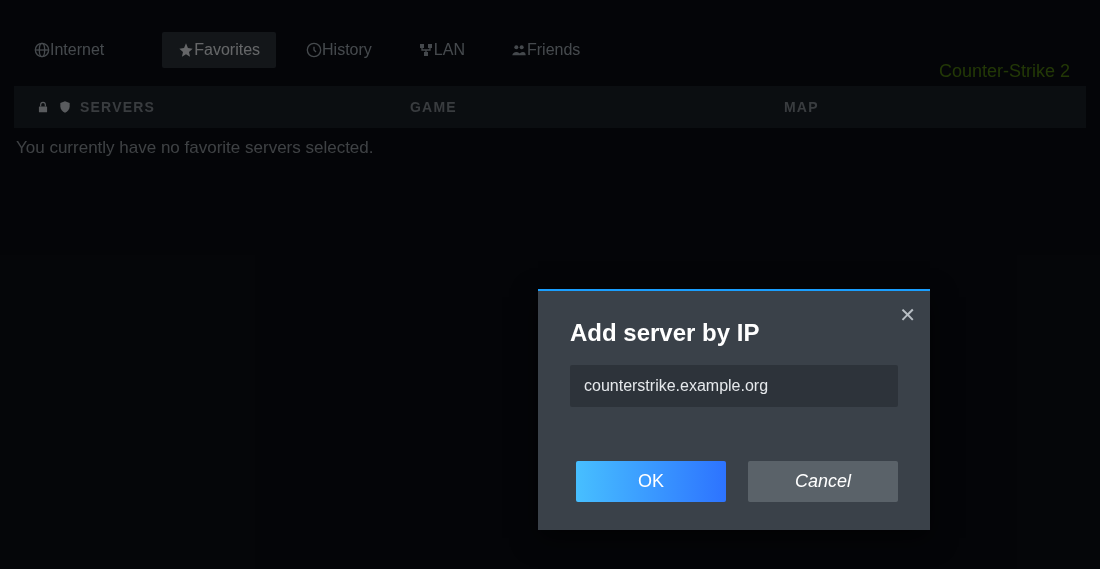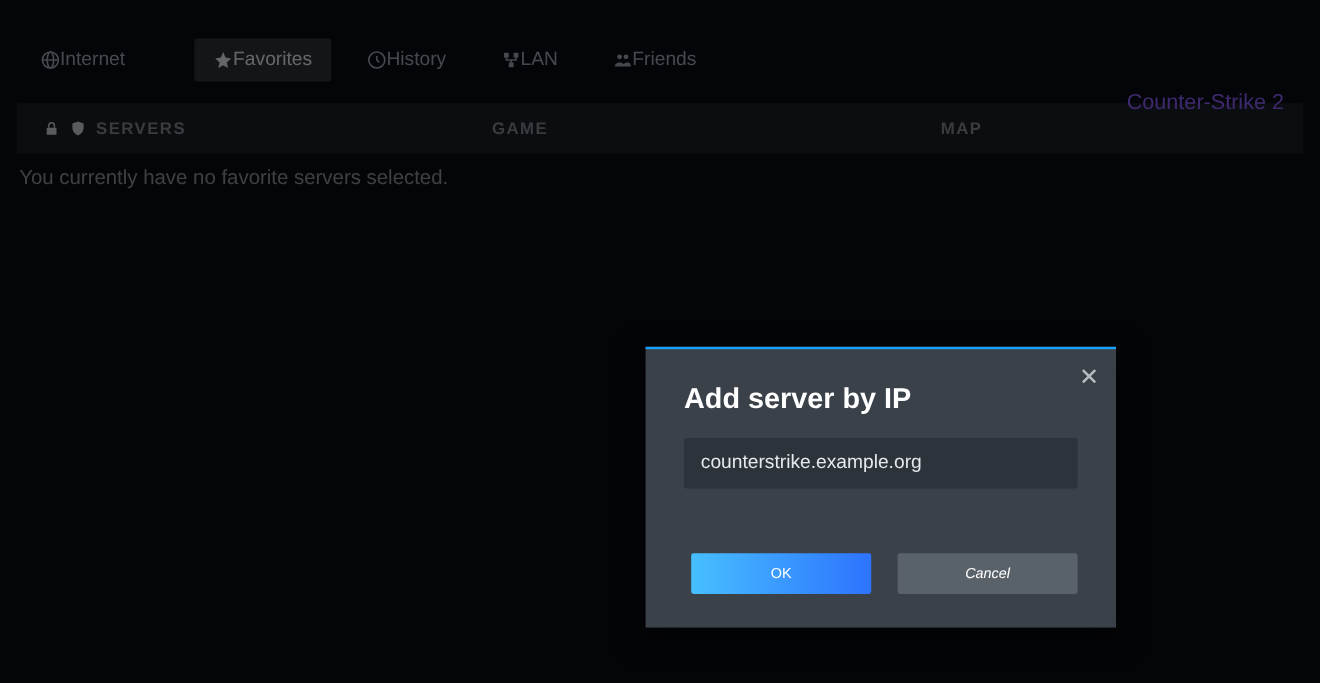--- a/index.html
+++ b/index.html
@@ -8,42 +8,42 @@
     .dim-overlay { position: absolute; inset: 0; background: rgba(0,0,0,0.55); z-index: 5; pointer-events: none; }
 
     .main { position: relative; padding: 14px 14px 0 14px; }
 
     .page-title { font-size: 26px; font-weight: 700; color: #e3e6e8; letter-spacing: 0.3px; }
 
     .tab-row { display: flex; align-items: center; gap: 14px; margin-top: 18px; padding-left: 4px; }
     .tab { display: inline-flex; align-items: center; padding: 9px 16px; color: #9aa3ab; font-size: 16px; border-radius: 2px; cursor: pointer; }
     .tab.active { background: #2a3138; color: #dfe3e6; margin-left: 28px; }
 
-    .right-game-label { position: absolute; right: 14px; top: 65px; color: #8b5cf6; font-size: 18px; padding: 10px 16px; }
+    .right-game-label { position: absolute; right: 14px; top: 51px; color: #4d7c0f; font-size: 18px; padding: 10px 16px; }
 
     .header-bar { display: flex; align-items: center; background: #1a1f26; margin-top: 18px; height: 42px; padding: 0 16px; gap: 14px; }
     .header-col { color: #7e858c; font-size: 14px; letter-spacing: 1.2px; font-weight: 600; }
     .col-servers { margin-left: 6px; flex: 0 0 360px; display: flex; align-items: center; gap: 8px; }
     .col-game { flex: 0 0 360px; }
     .col-map { flex: 1; }
 
     .empty-msg { color: #8b9197; font-size: 17px; padding: 10px 2px; }
 
     
     .ico { display: inline-block; width: 16px; height: 16px; fill: currentColor; }
     .ico-sm { width: 14px; height: 14px; }
 
     
     .modal { position: absolute; left: 538px; top: 289px; width: 392px; background: #3a4149; z-index: 10; border-top: 2px solid #1a9fff; box-shadow: 0 8px 24px rgba(0,0,0,0.6); }
     .modal-body { padding: 28px 32px 28px 32px; }
     .modal-title { color: #ffffff; font-size: 24px; font-weight: 700; }
     .modal-close { position: absolute; right: 14px; top: 14px; color: #b8bec4; font-size: 20px; cursor: pointer; line-height: 1; }
     .modal-input { margin-top: 18px; background: #2d333a; border: none; color: #e6e9ec; font-size: 16px; padding: 12px 14px; width: 100%; border-radius: 2px; outline: none; }
     .modal-actions { display: flex; justify-content: flex-end; gap: 22px; padding: 26px 32px 28px 32px; }
-    .btn { border: none; color: #ffffff; font-size: 12px; padding: 10px 0; width: 150px; cursor: pointer; border-radius: 2px; }
+    .btn { border: none; color: #ffffff; font-size: 18px; padding: 10px 0; width: 150px; cursor: pointer; border-radius: 2px; }
     .btn-ok { background: linear-gradient(90deg, #47bfff 0%, #2d73ff 100%); }
     .btn-cancel { background: #5a6269; font-style: italic; }
   </style>
 </head>
 <body>
 
 <div class="main">
 
   <div class="tab-row">
     <div class="tab">

